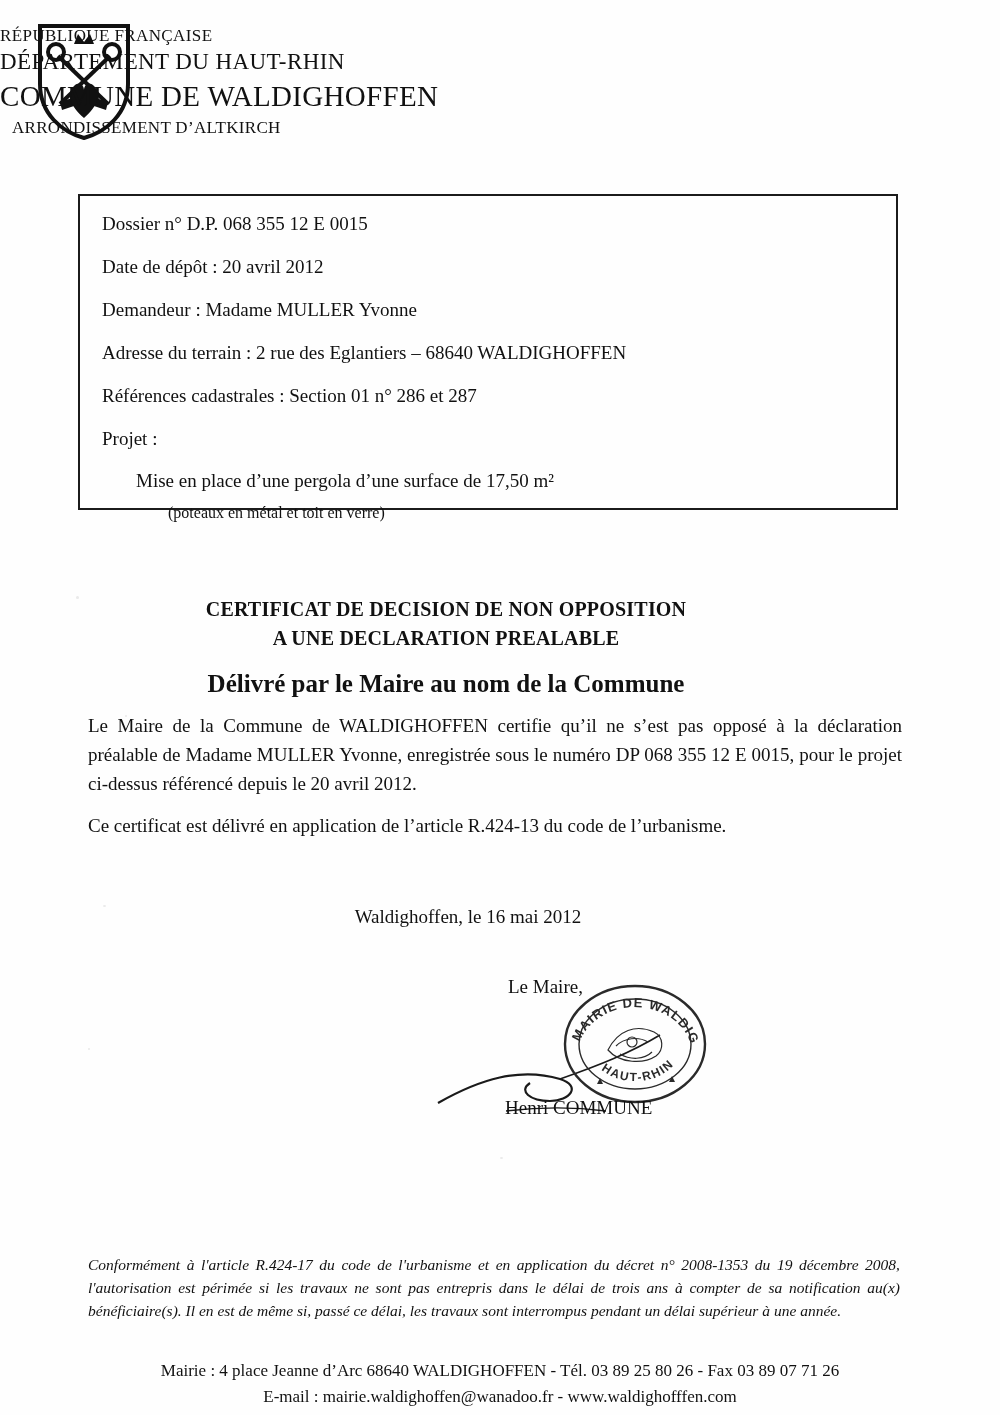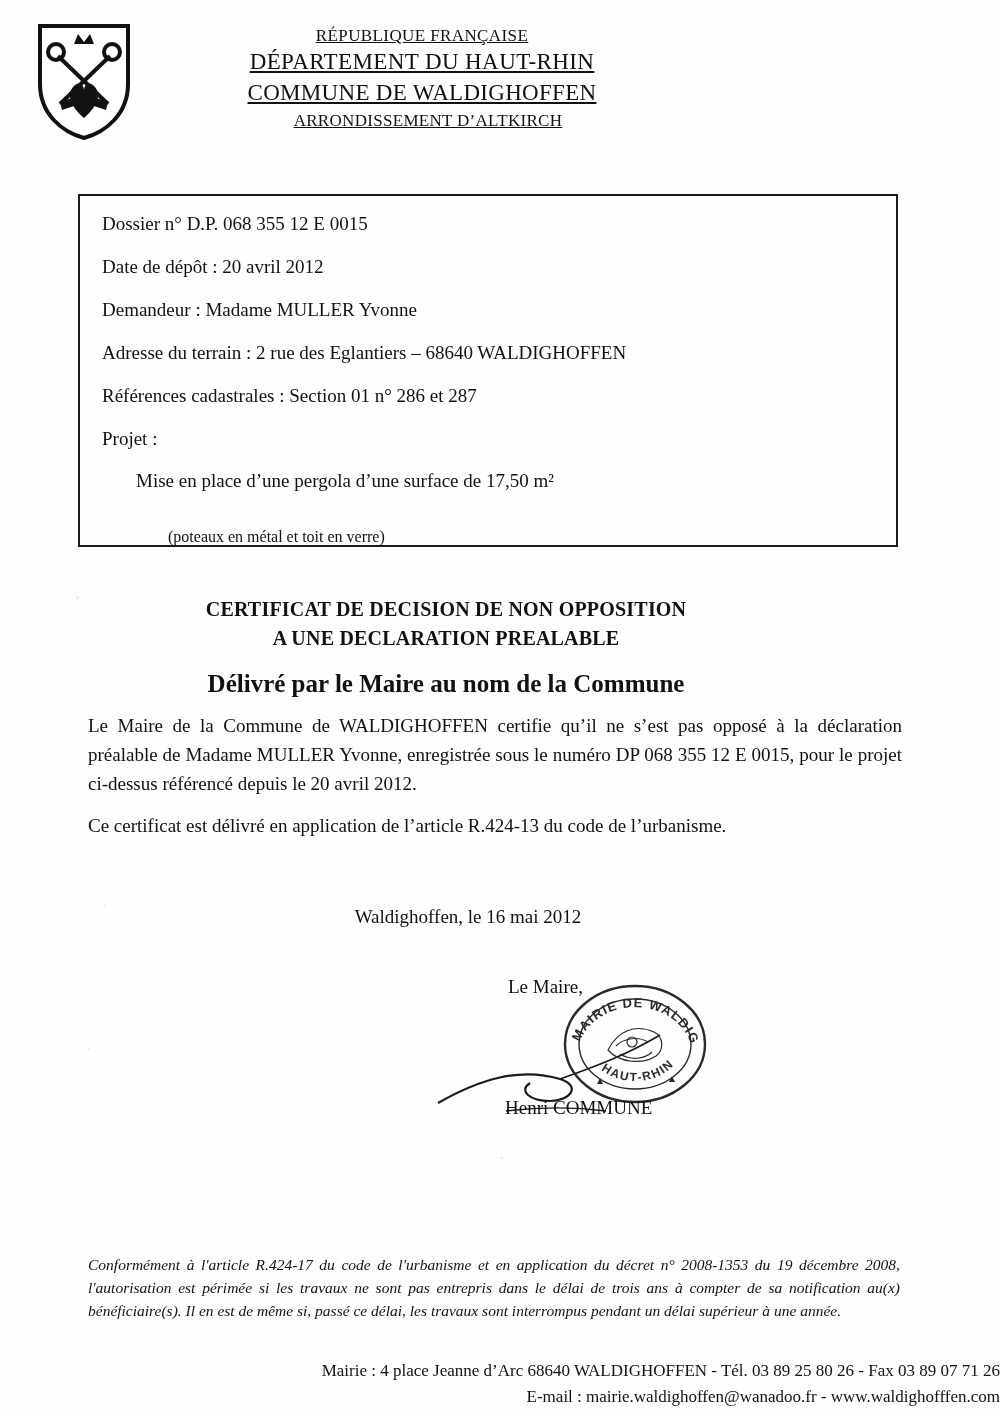--- a/index.html
+++ b/index.html
@@ -19,34 +19,32 @@
     background: #fefefe;
     overflow: hidden;
   }
 
   
   .header {
     position: absolute;
     top: 26px;
     left: 0;
     width: 844px;
-    text-align: center;
-    text-decoration: underline;
   }
   .header .line1 {
     font-size: 17px;
     letter-spacing: .4px;
   }
   .header .line2 {
     font-size: 23px;
     letter-spacing: .4px;
     margin-top: 3px;
   }
   .header .line3 {
-    font-size: 23px;
+    font-size: 29px;
     margin-top: 5px;
     letter-spacing: .3px;
   }
   .header .line4 {
     font-size: 17px;
     margin-top: 5px;
     letter-spacing: .3px;
     margin-left: 12px;
   }
 
@@ -58,40 +56,40 @@
     width: 96px;
     height: 118px;
   }
 
   
   .infobox {
     position: absolute;
     left: 78px;
     top: 194px;
     width: 820px;
-    height: 353px;
+    height: 316px;
     border: 2px solid #1b1b1b;
     box-sizing: border-box;
     padding: 18px 22px 0 22px;
   }
   .infobox .row {
     font-size: 19px;
     line-height: 1.0;
     margin-bottom: 24px;
     white-space: nowrap;
   }
   .infobox .row.projet {
     margin-bottom: 22px;
   }
   .infobox .row.projet span.u {
   }
   .infobox .indent1 {
     font-size: 19px;
     margin-left: 34px;
-    margin-bottom: 36px;
+    margin-bottom: 12px;
   }
   .infobox .indent2 {
     font-size: 16px;
     margin-left: 66px;
   }
 
   
   .titleblock {
     position: absolute;
     left: 0;
@@ -165,21 +163,21 @@
     line-height: 1.48;
     text-align: justify;
   }
 
   
   .footer {
     position: absolute;
     left: 0;
     top: 1358px;
     width: 1000px;
-    text-align: right;
+    text-align: center;
     font-size: 17px;
     line-height: 1.55;
   }
 
   
   .speck {
     position: absolute;
     background: #d8d8d8;
     border-radius: 50%;
     opacity: .55;

